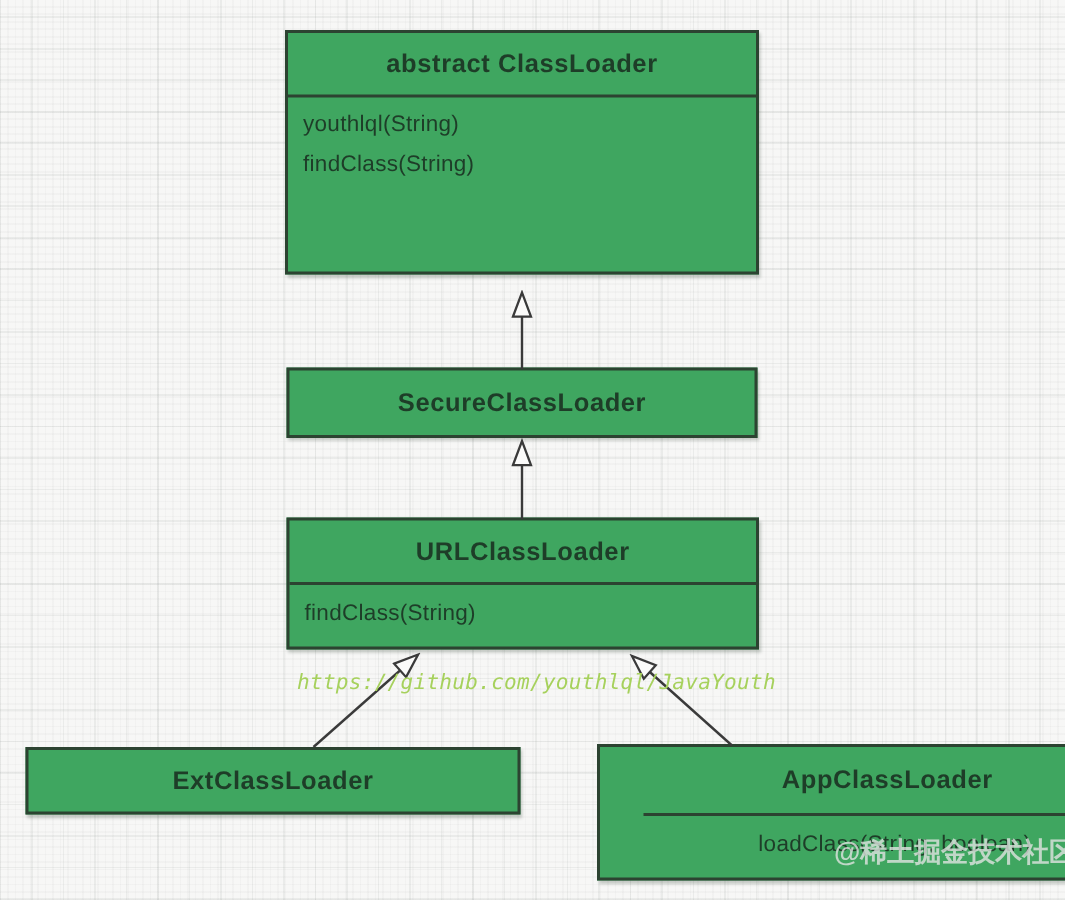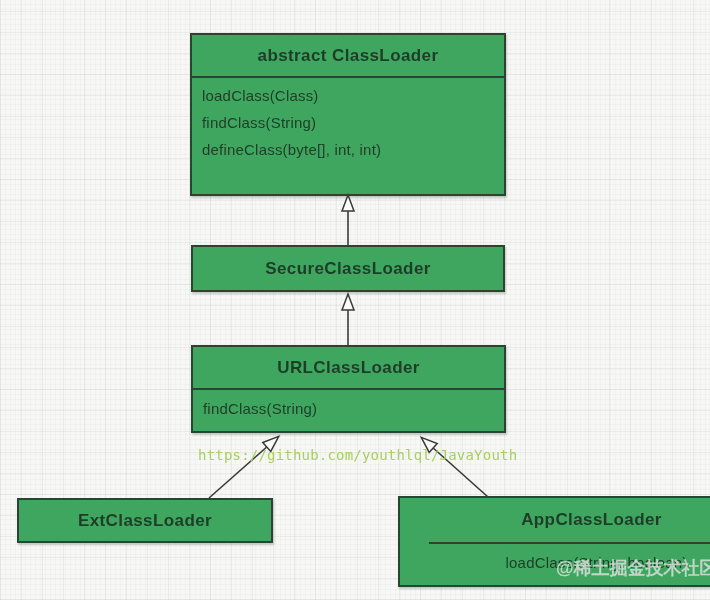--- a/index.html
+++ b/index.html
@@ -46,60 +46,60 @@
   }
   #arrows{position:absolute;left:0;top:0;pointer-events:none;}
   .github-watermark{
     position:absolute;
     left:198px;top:447px;
     font-family:"DejaVu Sans Mono", monospace;
     font-size:14px;
     letter-spacing:0.2px;
     color:#a6d15c;
     white-space:nowrap;
+    font-style:italic;
   }
   .juejin-watermark{
     position:absolute;
     left:556px;top:556px;
     font-size:18px;
     font-weight:bold;
     color:rgba(228,230,228,0.78);
     white-space:nowrap;
   }
 </style>
 </head>
 <body>
 
 <div id="canvas">
 
-  <div class="uml-box has-methods" style="left:190px;top:33px;width:316px;height:163px;">
+  <div class="uml-box has-methods" style="left:190px;top:20px;width:316px;height:163px;">
     <div style="height:41px;">
       <div class="uml-title">abstract ClassLoader</div>
     </div>
     <div class="uml-methods">
-      <span class="uml-method">loadClass(Class)</span>
+      <span class="uml-method">youthlql(String)</span>
       <span class="uml-method">findClass(String)</span>
-      <span class="uml-method">defineClass(byte[], int, int)</span>
     </div>
   </div>
 
   <div class="uml-box" style="left:191px;top:245px;width:314px;height:47px;">
     <div class="uml-title">SecureClassLoader</div>
   </div>
 
   <div class="uml-box has-methods" style="left:191px;top:345px;width:315px;height:88px;">
     <div style="height:41px;">
       <div class="uml-title">URLClassLoader</div>
     </div>
     <div class="uml-method-row" style="height:41px;">
       <span class="uml-method">findClass(String)</span>
     </div>
   </div>
 
-  <div class="uml-box" style="left:17px;top:498px;width:256px;height:45px;">
+  <div class="uml-box" style="left:17px;top:498px;width:330px;height:45px;">
     <div class="uml-title">ExtClassLoader</div>
   </div>
 
   <div class="uml-box has-methods" style="left:398px;top:496px;width:358px;height:91px;padding-left:29px;">
     <div style="height:44px;">
       <div class="uml-title">AppClassLoader</div>
     </div>
     <div class="uml-method-row" style="height:41px;justify-content:center;">
       <span class="uml-method">loadClass(String, boolean)</span>
     </div>

